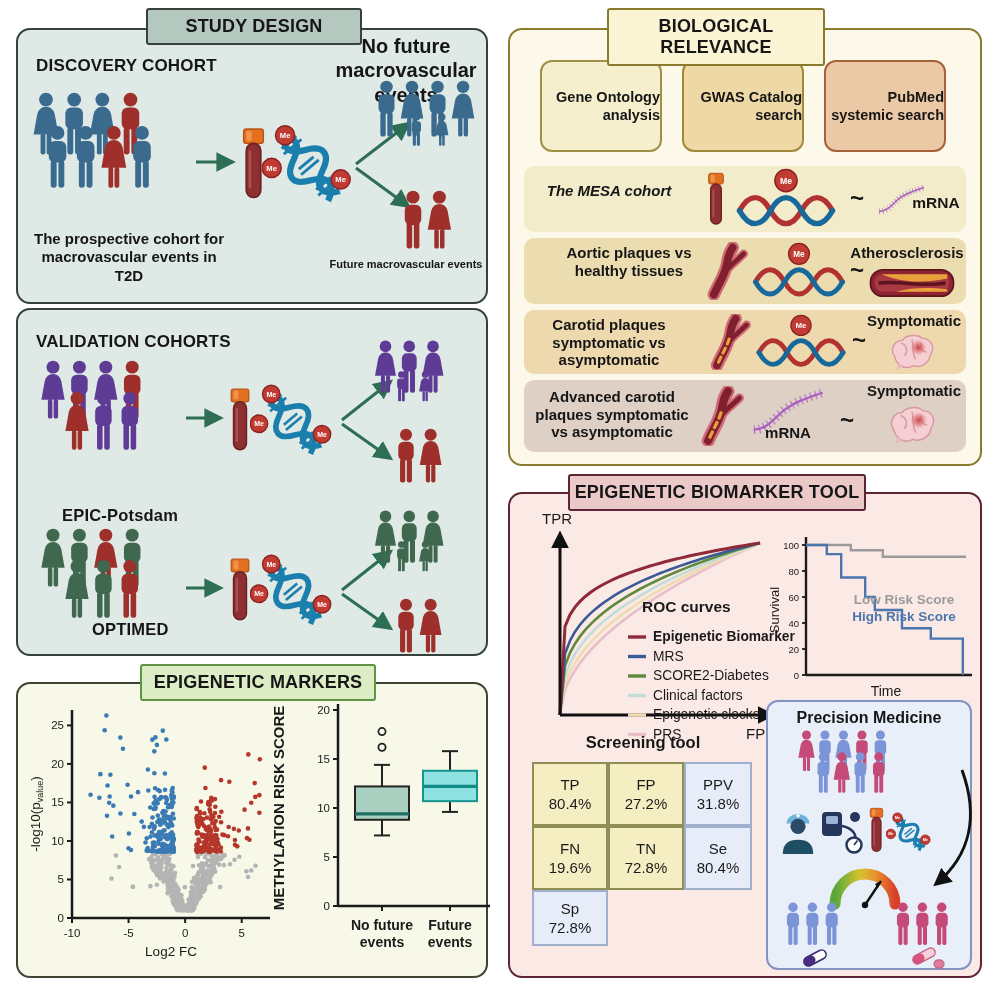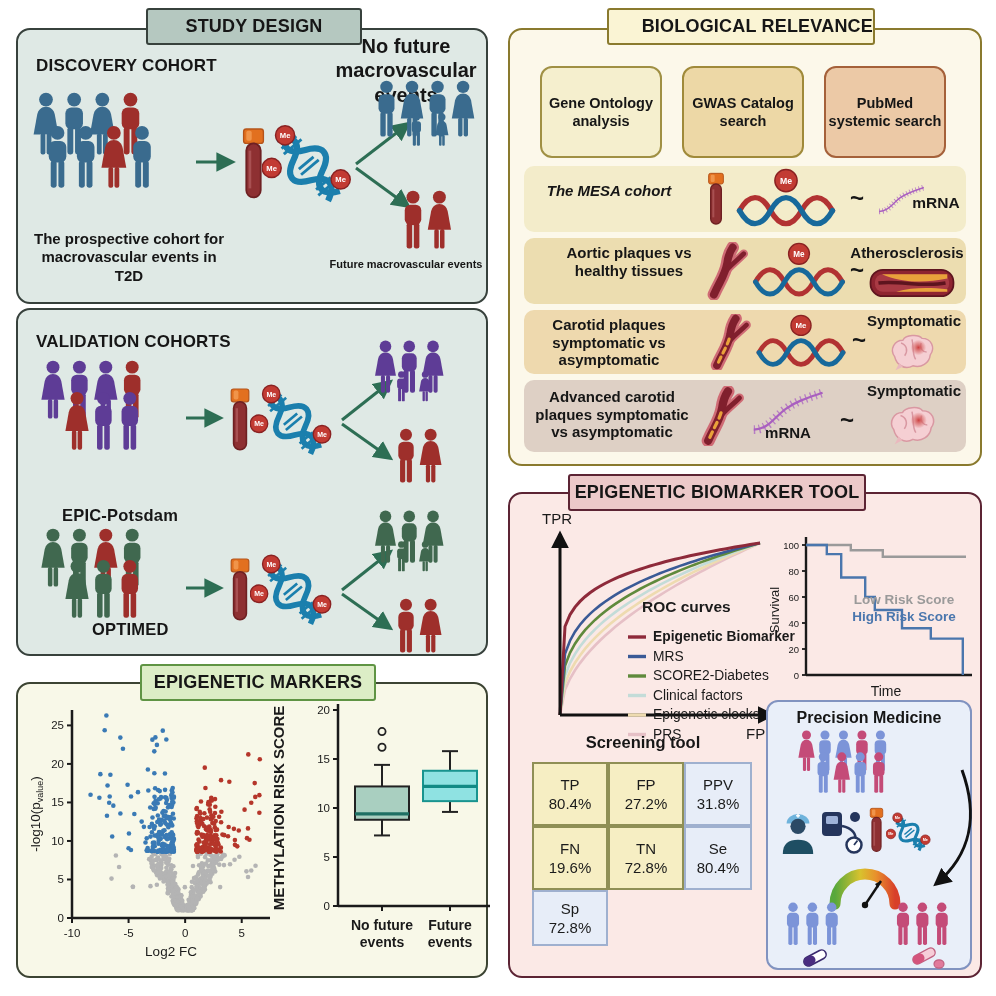--- a/index.html
+++ b/index.html
@@ -7,22 +7,22 @@
        font-family:"Liberation Sans",sans-serif;color:#161616;overflow:hidden;}
   .abs{position:absolute;}
   .panel{position:absolute;border-radius:14px;box-sizing:border-box;}
   .pill{position:absolute;z-index:5;border-radius:3px;font-weight:bold;text-align:center;
         padding:6px 0;font-size:18px;letter-spacing:.2px;box-sizing:border-box;}
   .hd{position:absolute;font-weight:bold;font-size:17px;letter-spacing:.2px;}
   .lbl{position:absolute;font-weight:bold;text-align:center;line-height:1.22;}
   .rowlbl{position:absolute;font-weight:bold;text-align:center;line-height:1.18;font-size:15px;}
   .italic{font-style:italic;}
   .tilde{position:absolute;font-weight:bold;font-size:24px;}
-  .mbox{position:absolute;border-radius:12px;box-sizing:border-box;text-align:center;
-        font-weight:bold;font-size:14.5px;line-height:1.25;display:flex;align-items:center;justify-content:center;margin-top:6px;}
+  .mbox{position:absolute;border-radius:12px;box-sizing:border-box;text-align:right;
+        font-weight:bold;font-size:14.5px;line-height:1.25;display:flex;align-items:center;justify-content:center;}
   .brrow{position:absolute;border-radius:10px;box-sizing:border-box;}
   .me-dot circle{fill:#c23b33;stroke:#8a2222;stroke-width:1.5;}
   .me-dot text{fill:#fff;font-size:8px;font-weight:bold;text-anchor:middle;}
   #screening-grid{position:absolute;display:grid;grid-template-columns:76px 76px 68px;
         grid-template-rows:64px 64px 56px;gap:0;}
   .scell{display:flex;flex-direction:column;justify-content:center;align-items:center;
         font-size:15px;line-height:1.3;color:#1b1b1b;}
   .scell.yellow{background:#f6eec3;border:2px solid #8f8f55;}
   .scell.blue{background:#e7edf8;border:2px solid #9fb0cf;}
   svg{display:block;overflow:visible;}
@@ -259,21 +259,21 @@
     <use href="#person-f" x="47.52" y="0" width="27" height="54" fill="#40684f"></use>
     <use href="#person-m" x="21.6" y="30.78" width="15.659999999999998" height="31.319999999999997" fill="#40684f"></use>
     <use href="#person-f" x="45.36" y="30.78" width="15.659999999999998" height="31.319999999999997" fill="#40684f"></use>
   </svg>
 <svg class="abs" style="left:392px;top:598px;" width="66" height="60">
     <use href="#person-m" x="0" y="0" width="28" height="56" fill="#9e2f2b"></use>
     <use href="#person-f" x="24.64" y="0" width="28" height="56" fill="#9e2f2b"></use>
   </svg>
 <div class="hd" style="left:92px;top:620px;font-size:16.5px;">OPTIMED</div>
 
-<div class="pill" style="left:607px;top:8px;width:268px;background:#faf4d4;border:2.5px solid #8a7a2e;text-align:right;">BIOLOGICAL RELEVANCE</div>
+<div class="pill" style="left:607px;top:8px;width:218px;background:#faf4d4;border:2.5px solid #8a7a2e;">BIOLOGICAL RELEVANCE</div>
 <div class="panel" style="left:508px;top:28px;width:474px;height:438px;background:#fcf8ea;border:2.5px solid #8a7a2e;"></div>
 
 <div class="mbox" style="left:540px;top:60px;width:122px;height:92px;background:#f5efce;border:2px solid #a09044;">Gene Ontology analysis</div>
 <div class="mbox" style="left:682px;top:60px;width:122px;height:92px;background:#edd8a6;border:2px solid #a08a3a;">GWAS Catalog search</div>
 <div class="mbox" style="left:824px;top:60px;width:122px;height:92px;background:#ecc9a6;border:2px solid #a5613a;">PubMed systemic search</div>
 
 <div class="brrow" style="left:524px;top:166px;width:442px;height:66px;background:#f3ecca;"></div>
 <div class="rowlbl italic" style="left:534px;top:182px;width:150px;">The MESA cohort</div>
 <svg class="abs" style="left:706px;top:172px;" width="20" height="56">
     <use href="#icon-tube"></use>

